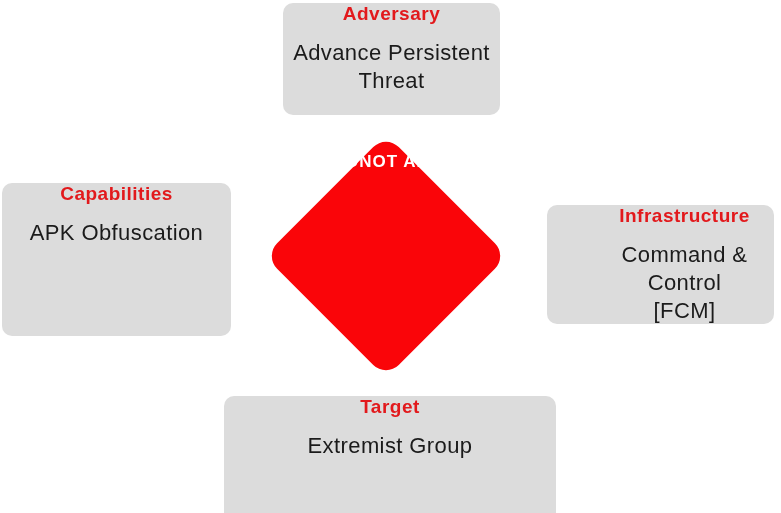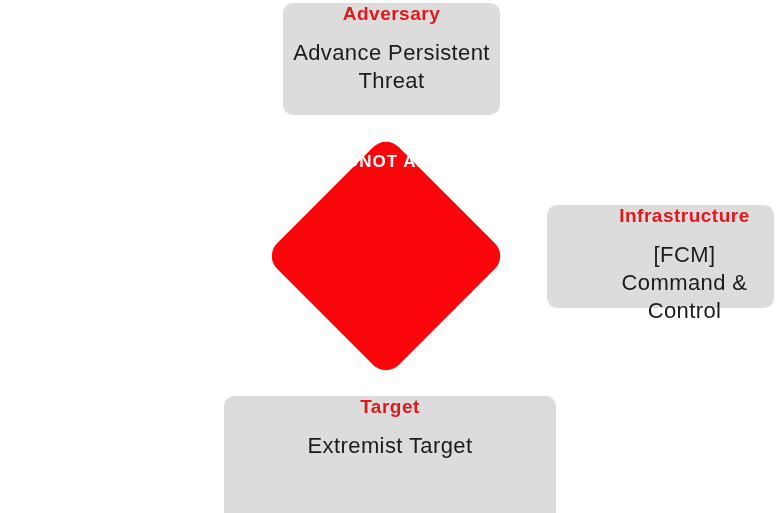--- a/index.html
+++ b/index.html
@@ -45,21 +45,21 @@
     color: var(--body-text);
     font-weight: 400;
     font-size: 22px;
     letter-spacing: 0.4px;
     line-height: 28px;
   }
   .node-body { margin-top: 14px; }
 
   .node-adversary      { left: 283px; top: 3px;   width: 217px; height: 112px; padding-bottom: 10px; }
   .node-capabilities   { left: 2px;   top: 183px; width: 229px; height: 153px; padding-bottom: 24px; }
-  .node-infrastructure { left: 547px; top: 205px; width: 227px; height: 103px; padding-bottom: 10px; padding-left: 48px; }
+  .node-infrastructure { left: 547px; top: 205px; width: 227px; height: 119px; padding-bottom: 10px; padding-left: 48px; }
   .node-target         { left: 224px; top: 396px; width: 332px; height: 144px; }
 
   .diamond {
     position: absolute;
     left: 300px;
     top: 170px;
     width: 172px;
     height: 172px;
     background: var(--diamond-red);
     transform: rotate(45deg);
@@ -87,32 +87,36 @@
 </head>
 <body>
 
 <div class="canvas">
 
   <div class="node node-adversary">
     <div class="node-title">Adversary</div>
     <div class="node-line node-body">Advance Persistent Threat</div>
   </div>
 
+  <div class="node node-capabilities">
+    <div class="node-title">Capabilities</div>
+    <div class="node-line node-body">APK Obfuscation</div>
+  </div>
 
   <div class="node node-infrastructure">
     <div class="node-title">Infrastructure</div>
     <div class="node-body">
+      <div class="node-line">Command &amp; Control</div>
       <div class="node-line">[FCM]</div>
-      <div class="node-line">Command &amp; Control</div>
     </div>
   </div>
 
   <div class="node node-target">
     <div class="node-title">Target</div>
-    <div class="node-line node-body">Extremist Target</div>
+    <div class="node-line node-body">Extremist Group</div>
   </div>
 
   <div class="diamond"></div>
   <div class="diamond-label-layer">
     <span class="diamond-label">DONOT APT</span>
   </div>
 
 </div>
 
 </body></html>

